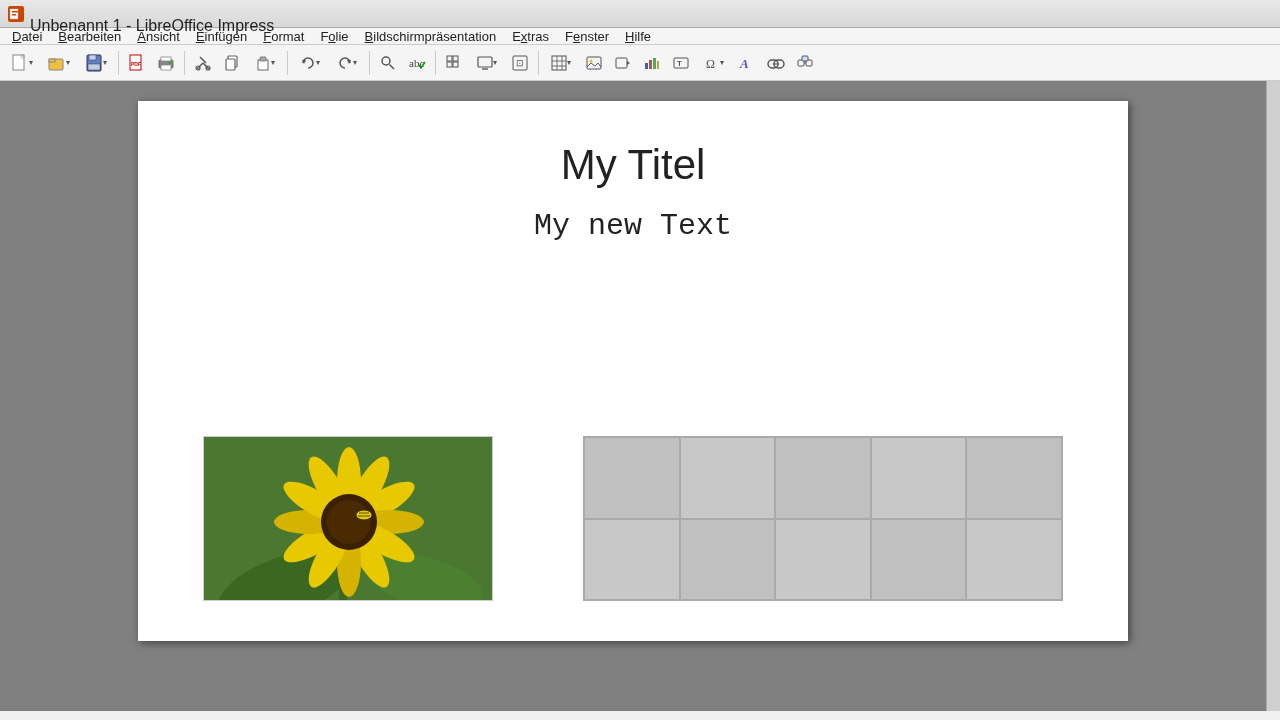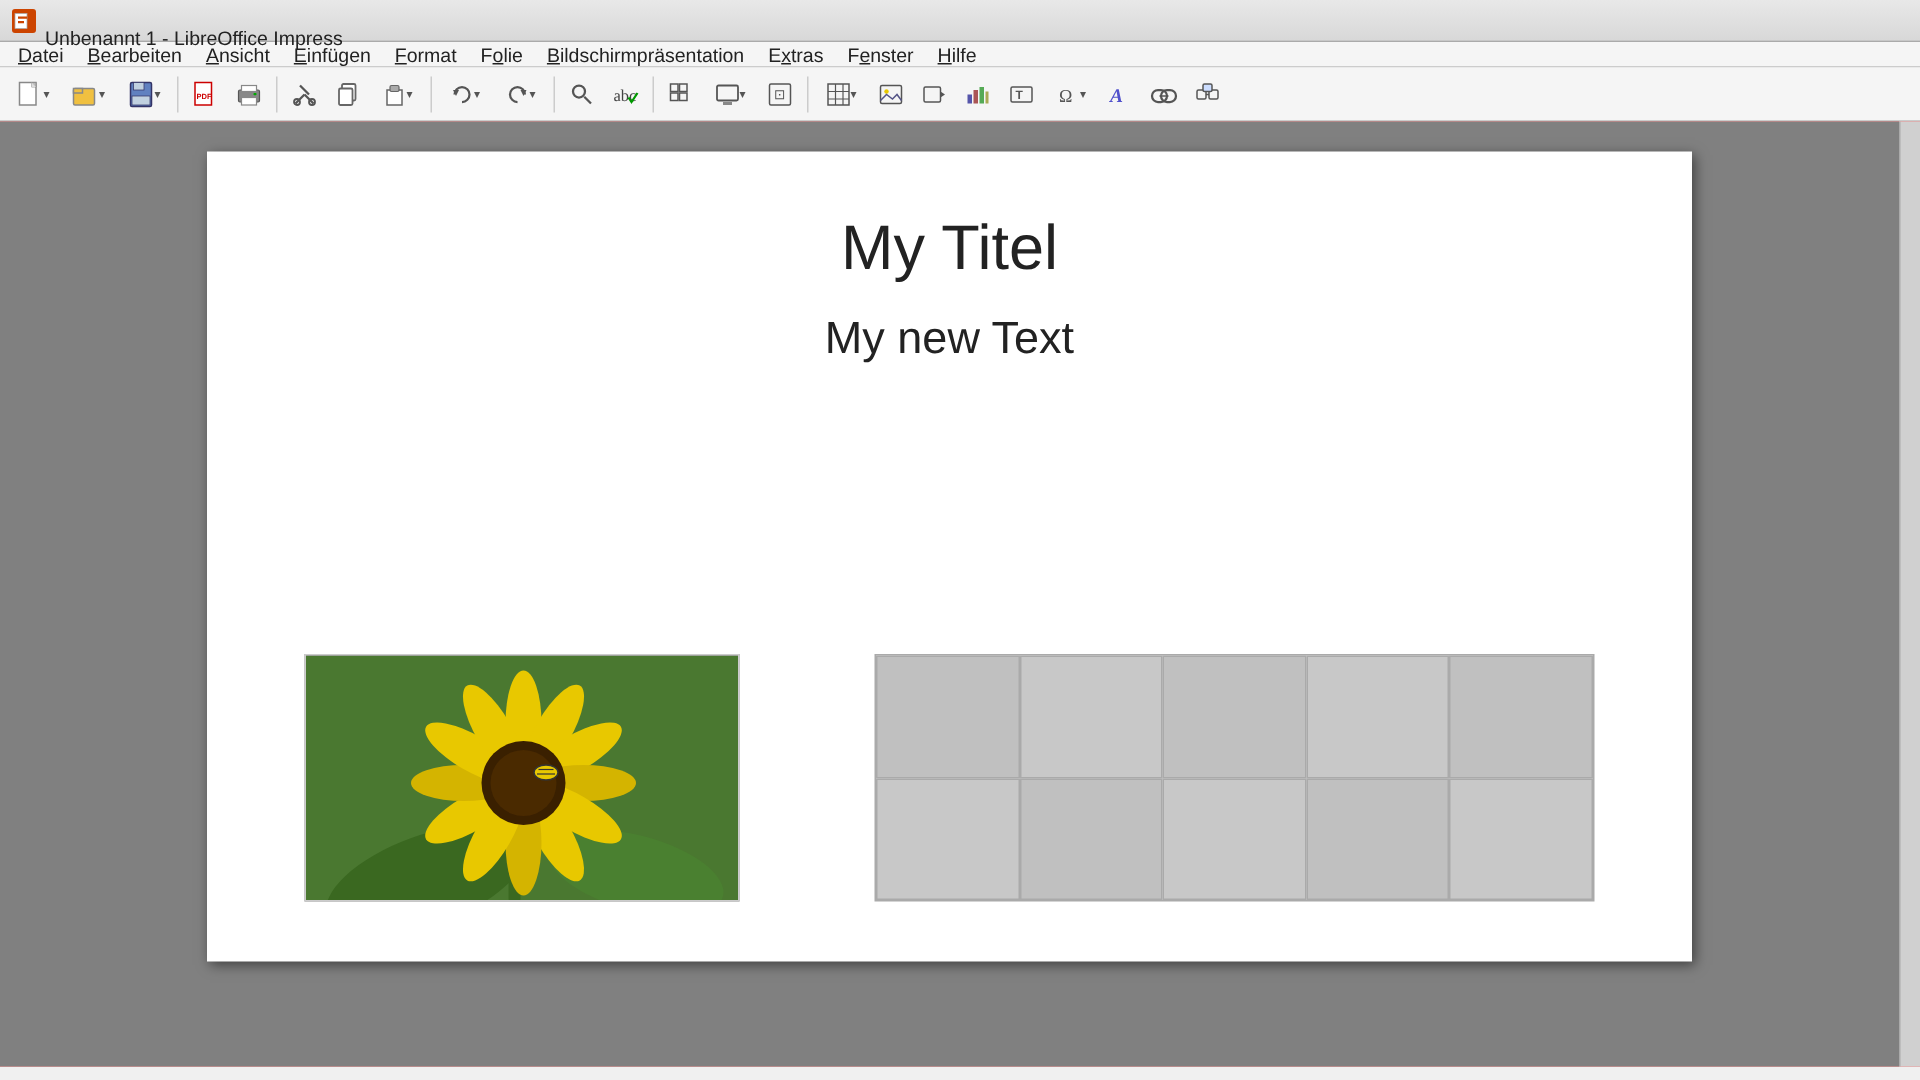--- a/index.html
+++ b/index.html
@@ -16,21 +16,21 @@
     }
     #titlebar .app-icon {
       width: 16px; height: 16px;
       background: #cc4400;
       border-radius: 2px;
       margin-right: 6px;
       display: flex; align-items: center; justify-content: center;
       font-size: 9px; color: white; font-weight: bold;
     }
     #titlebar .title-text {
-      font-size: 13px;
+      font-size: 16px;
       color: #222;
       margin-top: 24px;
     }
 
     
     #menubar {
       background: #f5f5f5;
       height: 17px;
       display: flex;
       align-items: center;
@@ -69,21 +69,22 @@
       width: 1px; height: 24px; background: #ccc; margin: 0 3px;
     }
     .dropdown-arrow {
       font-size: 8px; color: #555;
     }
 
     
     #main {
       display: flex;
       height: calc(720px - 90px);
-      background: #ef4444;
+      background: #4d7c0f;
+      border-radius: 24px;
     }
 
     
     #slide-area {
       flex: 1;
       display: flex;
       align-items: flex-start;
       justify-content: center;
       overflow: auto;
       padding: 20px;
@@ -107,21 +108,21 @@
       padding-top: 40px;
       font-family: Arial, sans-serif;
       font-weight: normal;
     }
 
     .slide-subtitle {
       text-align: center;
       font-size: 30px;
       color: #222;
       padding-top: 20px;
-      font-family: Liberation Sans, sans-serif;
+      font-family: Liberation Mono, monospace;
       font-weight: normal;
     }
 
     .slide-content {
       position: absolute;
       bottom: 40px;
       left: 0;
       right: 0;
       display: flex;
       justify-content: space-around;

